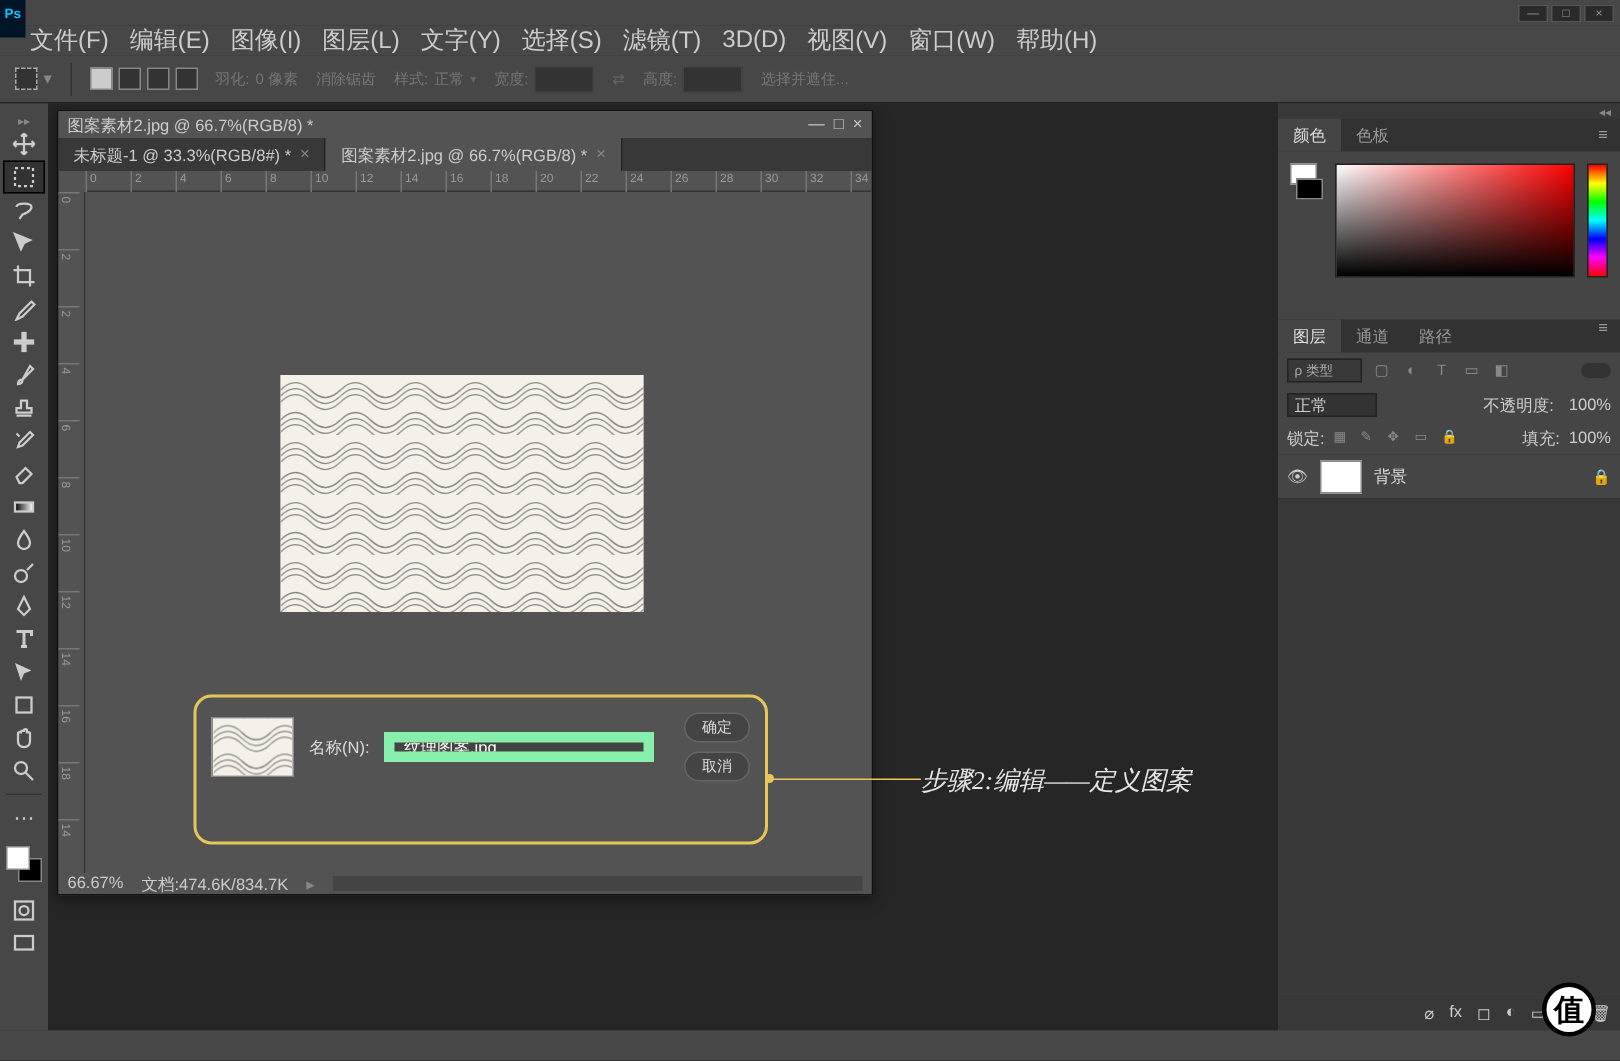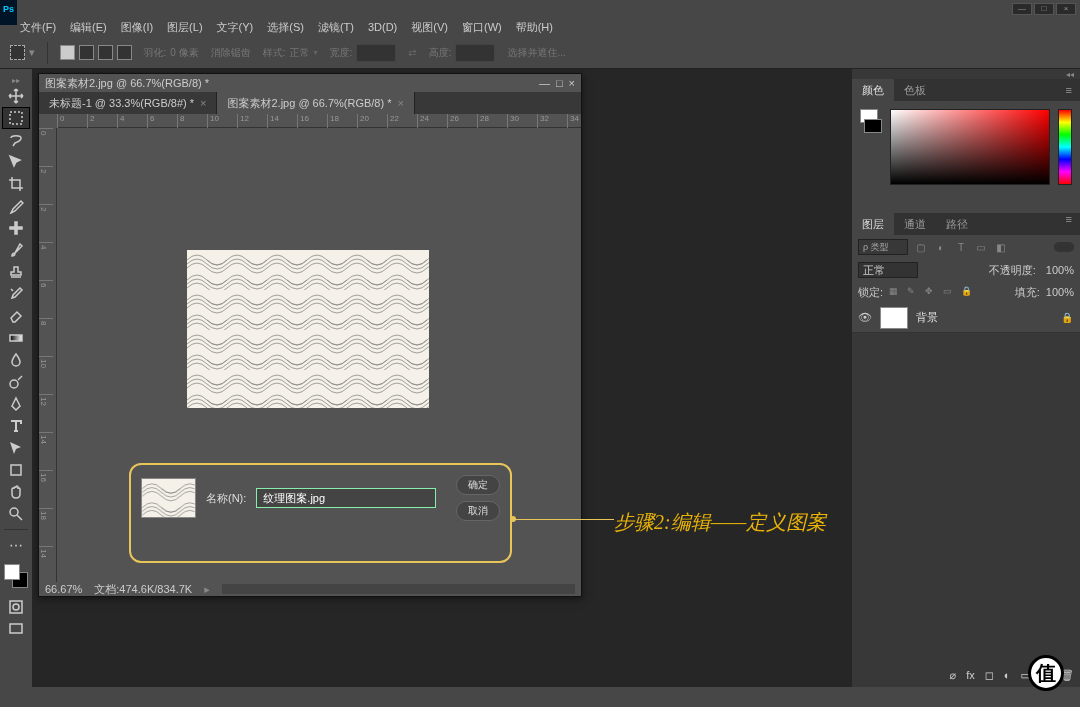--- a/index.html
+++ b/index.html
@@ -2,21 +2,21 @@
 <html><head>
 <meta charset="utf-8">
 <style>
 *{margin:0;padding:0;box-sizing:border-box;font-family:"Microsoft YaHei",Arial,sans-serif;font-size:11px;color:#ccc;user-select:none}
 body{width:1080px;height:707px;background:#333;overflow:hidden;position:relative}
 .titlebar{height:17px;background:#474747;display:flex;justify-content:space-between;align-items:center}
 .ps-logo{width:17px;height:33px;background:#001428;color:#0cf;display:flex;align-items:center;justify-content:center;font-size:9px;font-weight:bold}
 .win-controls{display:flex;gap:2px;margin-right:4px}
 .win-btn{width:20px;height:12px;background:#2a2a2a;border:1px solid #555;display:flex;align-items:center;justify-content:center;font-size:8px;color:#999}
 .menubar{height:20px;background:#474747;display:flex;align-items:center;padding-left:20px;gap:14px}
-.menu-item{color:#ccc;font-size:11px;cursor:pointer}
+.menu-item{color:#ccc;font-size:16px;cursor:pointer}
 .optionsbar{height:32px;background:#474747;border-bottom:1px solid #222;display:flex;align-items:center;padding:0 10px;gap:12px}
 .opt-group{display:flex;align-items:center;gap:4px}
 .opt-icon{width:15px;height:15px;background:#333;border:1px solid #888}
 .opt-icon.filled{background:#ccc}
 .opt-label{font-size:10px;color:#777}
 .opt-input{width:50px;height:18px;background:#333;border:1px solid #444;color:#999;font-size:10px;padding:0 4px}
 .main-area{display:flex;height:618px}
 .left-tools{width:32px;background:#474747;display:flex;flex-direction:column;padding-top:6px;gap:0px}
 .tool-collapse{width:32px;height:10px;display:flex;align-items:center;justify-content:center;color:#888;font-size:8px}
 .tool{width:28px;height:22px;display:flex;align-items:center;justify-content:center;color:#ccc;cursor:pointer;position:relative;margin:0 auto}
@@ -41,25 +41,25 @@
 .texture{position:absolute;left:130px;top:122px;width:242px;height:158px;background:#f5f1e8}
 .statusbar{position:absolute;bottom:0;left:0;right:0;height:14px;background:#535353;display:flex;align-items:center;padding:0 6px;font-size:9px;color:#aaa;gap:12px}
 .scroll-track{flex:1;height:10px;background:#444}
 
 .dialog{position:absolute;left:97px;top:394px;width:383px;height:100px;border:2px solid #e8c55a;border-radius:12px;background:#535353;z-index:10}
 .dialog-header{height:22px;background:linear-gradient(#666,#555);display:flex;align-items:center;justify-content:space-between;padding:0 4px 0 8px;font-size:11px;border-radius:10px 10px 0 0}
 .dlg-close{width:40px;height:16px;background:#c0392b;border-radius:2px;display:flex;align-items:center;justify-content:center;color:#fff;font-size:9px}
 .dialog-body{display:flex;align-items:center;padding:10px;gap:10px}
 .dlg-preview{width:55px;height:40px;background:#eee;border:1px solid #888}
 .dlg-field-label{font-size:11px;color:#ddd}
-.dlg-input{width:180px;height:20px;background:#444;border:1px solid #86efac;color:#fff;font-size:11px;padding:0 6px}
+.dlg-input{width:180px;height:20px;background:#444;border:7px solid #86efac;color:#fff;font-size:11px;padding:0 6px}
 .dlg-buttons{display:flex;flex-direction:column;gap:6px;margin-left:auto}
 .dlg-btn{width:44px;height:20px;background:#444;border:1px solid #666;border-radius:10px;display:flex;align-items:center;justify-content:center;font-size:10px;color:#ddd;cursor:pointer}
 
-.annotation{position:absolute;left:582px;top:440px;font-size:20px;color:#eab308;font-style:italic;font-family:"KaiTi",serif}
+.annotation{position:absolute;left:582px;top:440px;font-size:17px;color:#e5e5e5;font-style:italic;font-family:"KaiTi",serif}
 .anno-line{position:absolute;left:480px;top:450px;width:102px;height:1px;background:#e8c55a}
 .anno-dot{position:absolute;left:478px;top:447px;width:6px;height:6px;background:#e8c55a;border-radius:50%}
 
 .right-panel{width:228px;background:#383838;display:flex;flex-direction:column}
 .panel-collapse{height:10px;display:flex;align-items:center;justify-content:flex-end;padding-right:6px;color:#888;font-size:8px}
 .panel-tabs{height:22px;background:#323232;display:flex;align-items:center}
 .panel-tab{padding:0 10px;height:100%;display:flex;align-items:center;font-size:11px;color:#999}
 .panel-tab.active{background:#454545;color:#ddd}
 .panel-menu-btn{margin-left:auto;padding:0 8px;color:#999;cursor:pointer}
 .color-panel{height:112px;background:#454545;display:flex;padding:8px;gap:8px}

